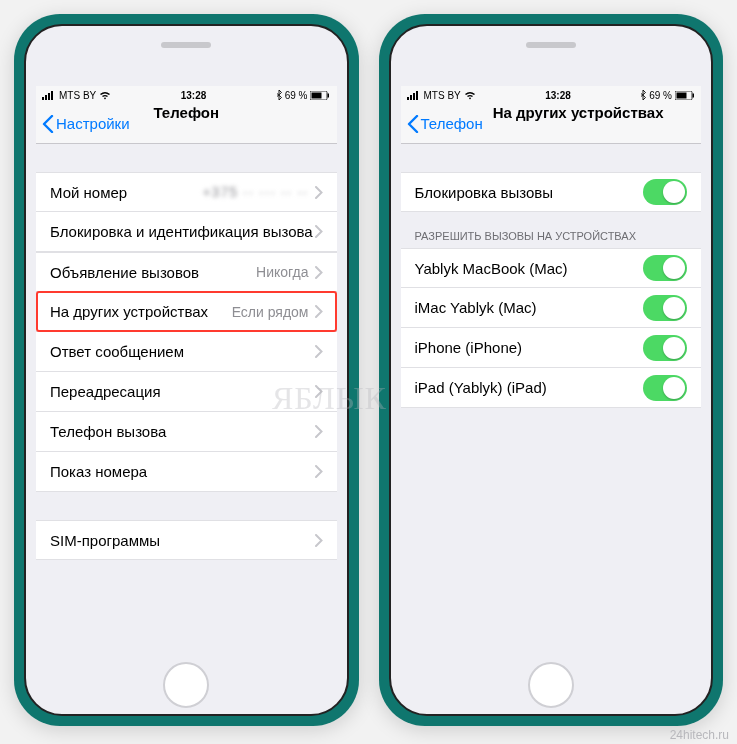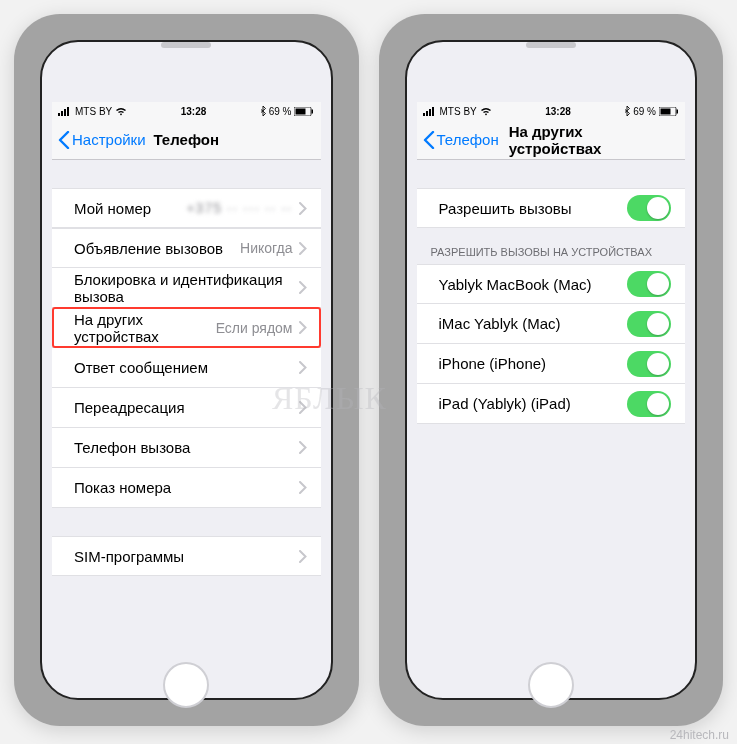--- a/index.html
+++ b/index.html
@@ -12,24 +12,24 @@
     overflow: hidden;
   }
   .phones {
     display: flex;
     gap: 20px;
     padding: 14px;
   }
   .phone {
     width: 345px;
     height: 712px;
-    background: #a3a3a3;
+    background: #0f766e;
     border-radius: 46px;
     box-shadow: 0 4px 20px rgba(0,0,0,0.15);
-    padding: 26px;
+    padding: 10px;
     position: relative;
   }
   .phone-inner {
     background: #efeff4;
     border: 2px solid #222;
     border-radius: 38px;
     width: 100%;
     height: 100%;
     overflow: hidden;
     position: relative;
@@ -81,21 +81,20 @@
     color: #000;
   }
   .sb-left, .sb-right { display:flex; align-items:center; gap:3px; }
   .sb-center { font-weight: 600; }
   .signal svg, .wifi svg, .bt svg, .batt svg { display:block; }
   .navbar {
     height: 40px;
     background: #f7f7f8;
     border-bottom: 1px solid #c8c7cc;
     display: flex;
-    align-items: center;
     position: relative;
     padding: 0 6px;
   }
   .back {
     display: flex;
     align-items: center;
     color: #007aff;
     font-size: 15px;
     gap: 2px;
   }
@@ -131,21 +130,21 @@
     padding: 0 14px;
     display: flex;
     align-items: center;
     justify-content: space-between;
     border-bottom: 1px solid #e0e0e4;
     font-size: 15px;
     color: #000;
     position: relative;
   }
   .cell.first { border-top: 1px solid #e0e0e4; }
-  .cell .label { flex: 1; margin-left: 8px; }
+  .cell .label { flex: 1; }
   .cell .detail {
     color: #8e8e93;
     font-size: 14px;
     margin-right: 6px;
   }
   .chevron svg { display:block; }
   .spacer { height: 28px; }
   .highlight {
     position: absolute;
     left: 0; right: 0; top:-1px; bottom:-1px;
@@ -261,32 +260,32 @@
             <span class="label">Мой номер</span>
             <span class="detail blurred">+375 ·· ··· ·· ··</span>
             <span class="chevron">
               <svg width="8" height="13" viewBox="0 0 8 13">
                   <path d="M1 1 L6.5 6.5 L1 12" stroke="#c7c7cc" stroke-width="2" fill="none" stroke-linecap="round"></path>
                 </svg>
             </span>
           </div>
 
 
+          <div class="cell">
+            <span class="label">Блокировка и идентификация вызова</span>
+            <span class="chevron">
+              <svg width="8" height="13" viewBox="0 0 8 13">
+                  <path d="M1 1 L6.5 6.5 L1 12" stroke="#c7c7cc" stroke-width="2" fill="none" stroke-linecap="round"></path>
+                </svg>
+            </span>
+          </div>
+
           <div class="cell first">
             <span class="label">Объявление вызовов</span>
             <span class="detail">Никогда</span>
-            <span class="chevron">
-              <svg width="8" height="13" viewBox="0 0 8 13">
-                  <path d="M1 1 L6.5 6.5 L1 12" stroke="#c7c7cc" stroke-width="2" fill="none" stroke-linecap="round"></path>
-                </svg>
-            </span>
-          </div>
-
-          <div class="cell">
-            <span class="label">Блокировка и идентификация вызова</span>
             <span class="chevron">
               <svg width="8" height="13" viewBox="0 0 8 13">
                   <path d="M1 1 L6.5 6.5 L1 12" stroke="#c7c7cc" stroke-width="2" fill="none" stroke-linecap="round"></path>
                 </svg>
             </span>
           </div>
 
           <div class="cell">
             <div class="highlight"></div>
             <span class="label">На других устройствах</span>
@@ -401,21 +400,21 @@
             </span>
             <span>Телефон</span>
           </div>
           <div style="font-weight:600;font-size:15px;color:#000;margin-left:4px;flex:1;text-align:left;padding-left:6px;">На других устройствах</div>
         </div>
 
         <div class="content">
 
           <div class="spacer"></div>
           <div class="cell first">
-            <span class="label">Разрешить вызовы</span>
+            <span class="label">Блокировка вызовы</span>
             <div class="toggle"></div>
           </div>
 
           <div class="group-header">РАЗРЕШИТЬ ВЫЗОВЫ НА УСТРОЙСТВАХ</div>
 
           <div class="cell first">
             <span class="label">Yablyk MacBook (Mac)</span>
             <div class="toggle"></div>
           </div>
           <div class="cell">

